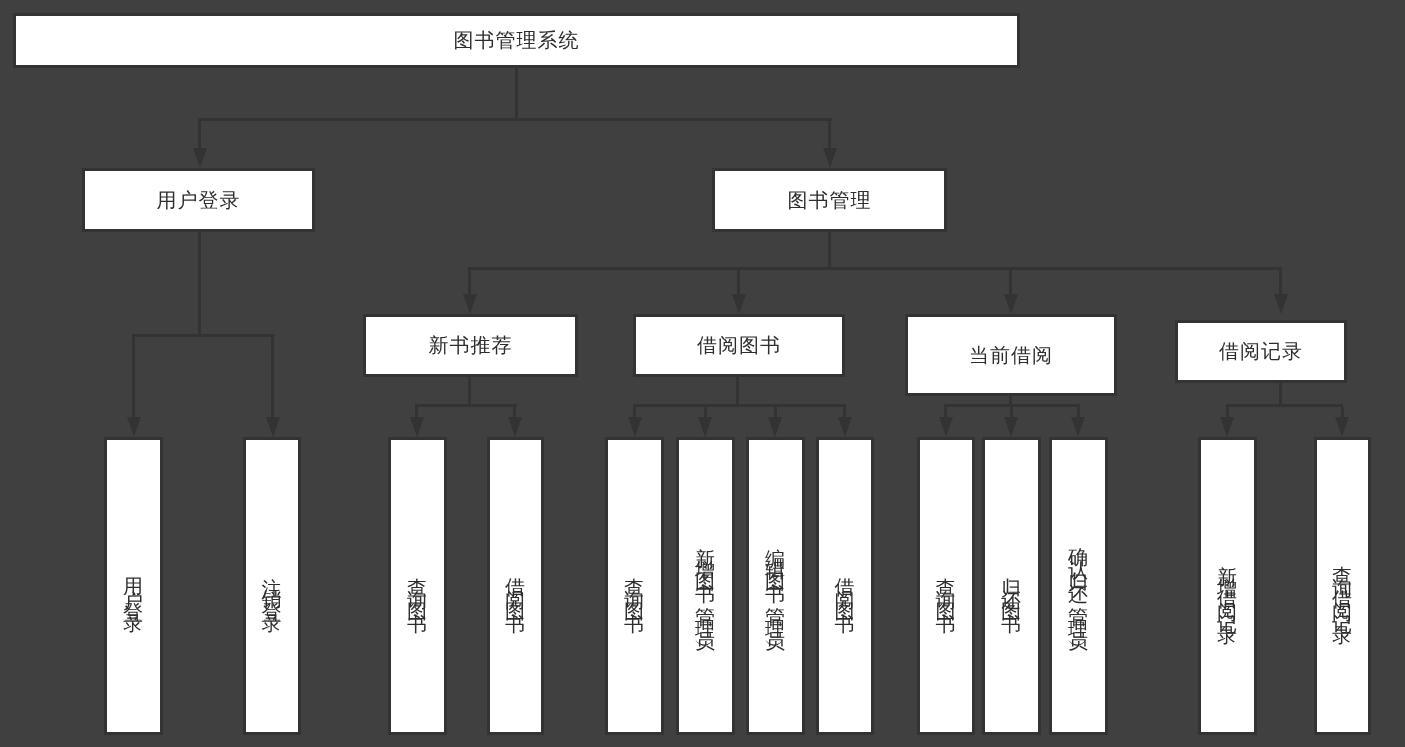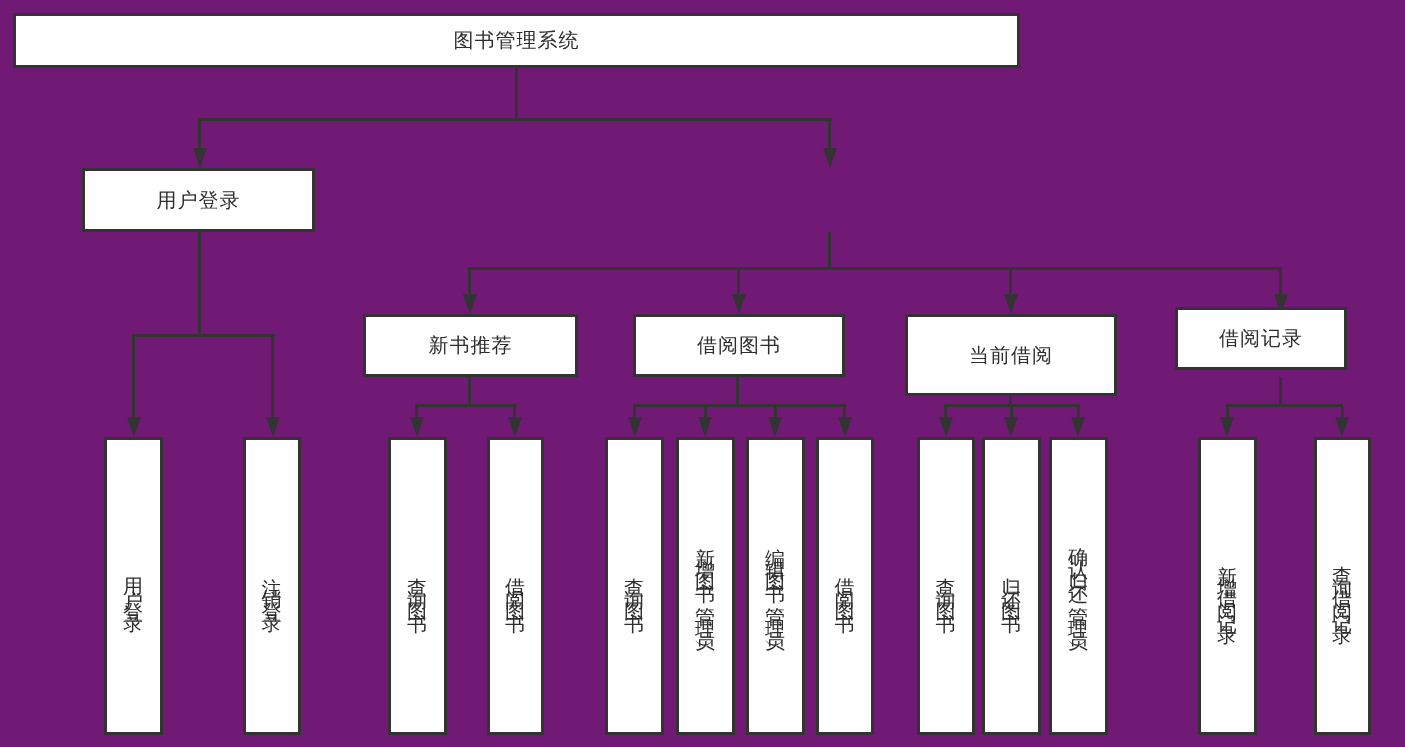--- a/index.html
+++ b/index.html
@@ -1,17 +1,17 @@
 <!DOCTYPE html>
 <html><head>
 <meta charset="utf-8">
 <style>
   html,body{margin:0;padding:0;background:#fff;}
   .canvas{
-    position:relative;width:1405px;height:747px;background:#701a75;overflow:hidden;
+    position:relative;width:1405px;height:747px;background:#404040;overflow:hidden;
     font-family:"Liberation Sans","DejaVu Sans",sans-serif;color:#2d2d2d;
   }
   .box{
     position:absolute;box-sizing:border-box;border:3px solid #333;background:#fff;
     display:flex;align-items:center;justify-content:center;
   }
   .h{font-size:20px;letter-spacing:1px;}
   .v{top:437px;height:298px;}
   .vt{
     writing-mode:vertical-rl;text-orientation:mixed;
@@ -93,31 +93,34 @@
   <div class="arr" style="left:1220px;top:417px"></div>
   <div class="arr" style="left:1335px;top:417px"></div>
 
   <div class="box h" style="left:13px;top:13px;width:1007px;height:55px">
     <span>图书管理系统</span>
   </div>
 
   <div class="box h" style="left:82px;top:168px;width:233px;height:64px">
     <span>用户登录</span>
   </div>
+  <div class="box h" style="left:712px;top:168px;width:235px;height:64px">
+    <span>图书管理</span>
+  </div>
 
   <div class="box h" style="left:363px;top:314px;width:215px;height:63px">
     <span>新书推荐</span>
   </div>
   <div class="box h" style="left:633px;top:314px;width:212px;height:63px">
     <span>借阅图书</span>
   </div>
   <div class="box h" style="left:905px;top:314px;width:212px;height:82px">
     <span>当前借阅</span>
   </div>
-  <div class="box h" style="left:1175px;top:307px;width:172px;height:63px">
+  <div class="box h" style="left:1175px;top:320px;width:172px;height:63px">
     <span>借阅记录</span>
   </div>
 
   <div class="box v" style="left:104px;width:59px">
     <span class="vt">用户登录</span>
   </div>
   <div class="box v" style="left:243px;width:58px">
     <span class="vt">注销登录</span>
   </div>
   <div class="box v" style="left:388px;width:59px">

